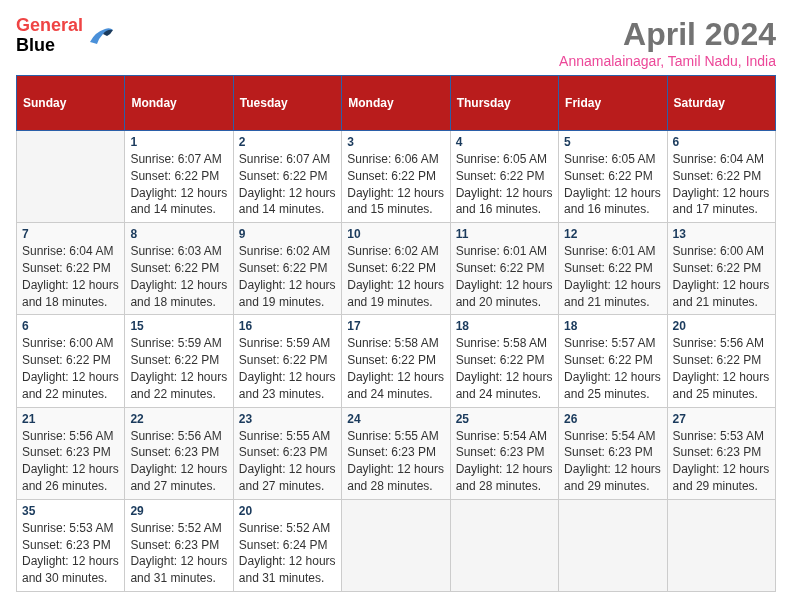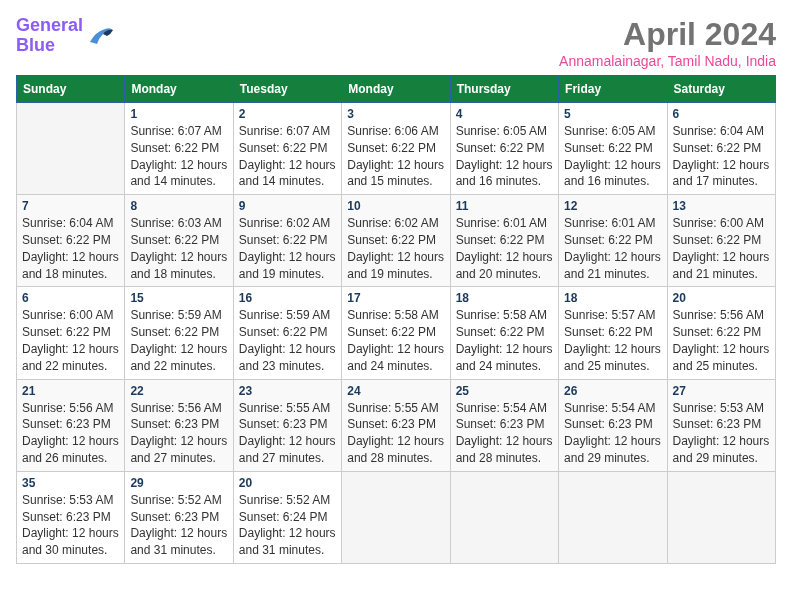--- a/index.html
+++ b/index.html
@@ -20,21 +20,21 @@
       display: flex;
       align-items: center;
     }
     .logo-text {
       font-size: 18px;
       font-weight: bold;
       color: #1a3a5c;
       line-height: 1.1;
     }
     .logo-text span {
-      color: #8b5cf6;
+      color: #ef4444;
     }
     .logo-bird {
       width: 30px;
       height: 24px;
       margin-left: 2px;
     }
     .title-block {
       text-align: right;
     }
     .month-title {
@@ -45,24 +45,24 @@
     .location {
       font-size: 14px;
       color: #ec4899;
     }
     .calendar {
       width: 100%;
       border-collapse: collapse;
       font-size: 11px;
     }
     .calendar thead th {
-      background-color: #15803d;
+      background-color: #b91c1c;
       color: #fff;
       text-align: left;
-      padding: 6px 6px;
+      padding: 20px 6px;
       font-size: 12px;
       font-weight: bold;
       border: 1px solid #2b5fa8;
     }
     .calendar tbody td {
       border: 1px solid #ccc;
       vertical-align: top;
       padding: 4px 5px;
       width: 107px;
       min-height: 80px;
@@ -91,21 +91,21 @@
   </style>
 </head>
 <body>
 
 <div class="header">
   <div class="logo">
     <div>
       <div style="display:flex;align-items:center;">
         <div class="logo-text">
           <span>General</span><br>
-          <span style="color:#8b5cf6;">Blue</span>
+          <span style="color:#000000;">Blue</span>
         </div>
         <svg class="logo-bird" viewBox="0 0 30 24" xmlns="http://www.w3.org/2000/svg">
           <path d="M5,18 Q10,8 20,5 Q25,3 28,6 Q22,7 18,10 Q14,14 12,20 Q9,19 5,18Z" fill="#4a90d9"></path>
           <path d="M18,10 Q22,5 28,6 Q26,10 22,12Z" fill="#1a3a5c"></path>
         </svg>
       </div>
     </div>
   </div>
   <div class="title-block">
     <div class="month-title">April 2024</div>

